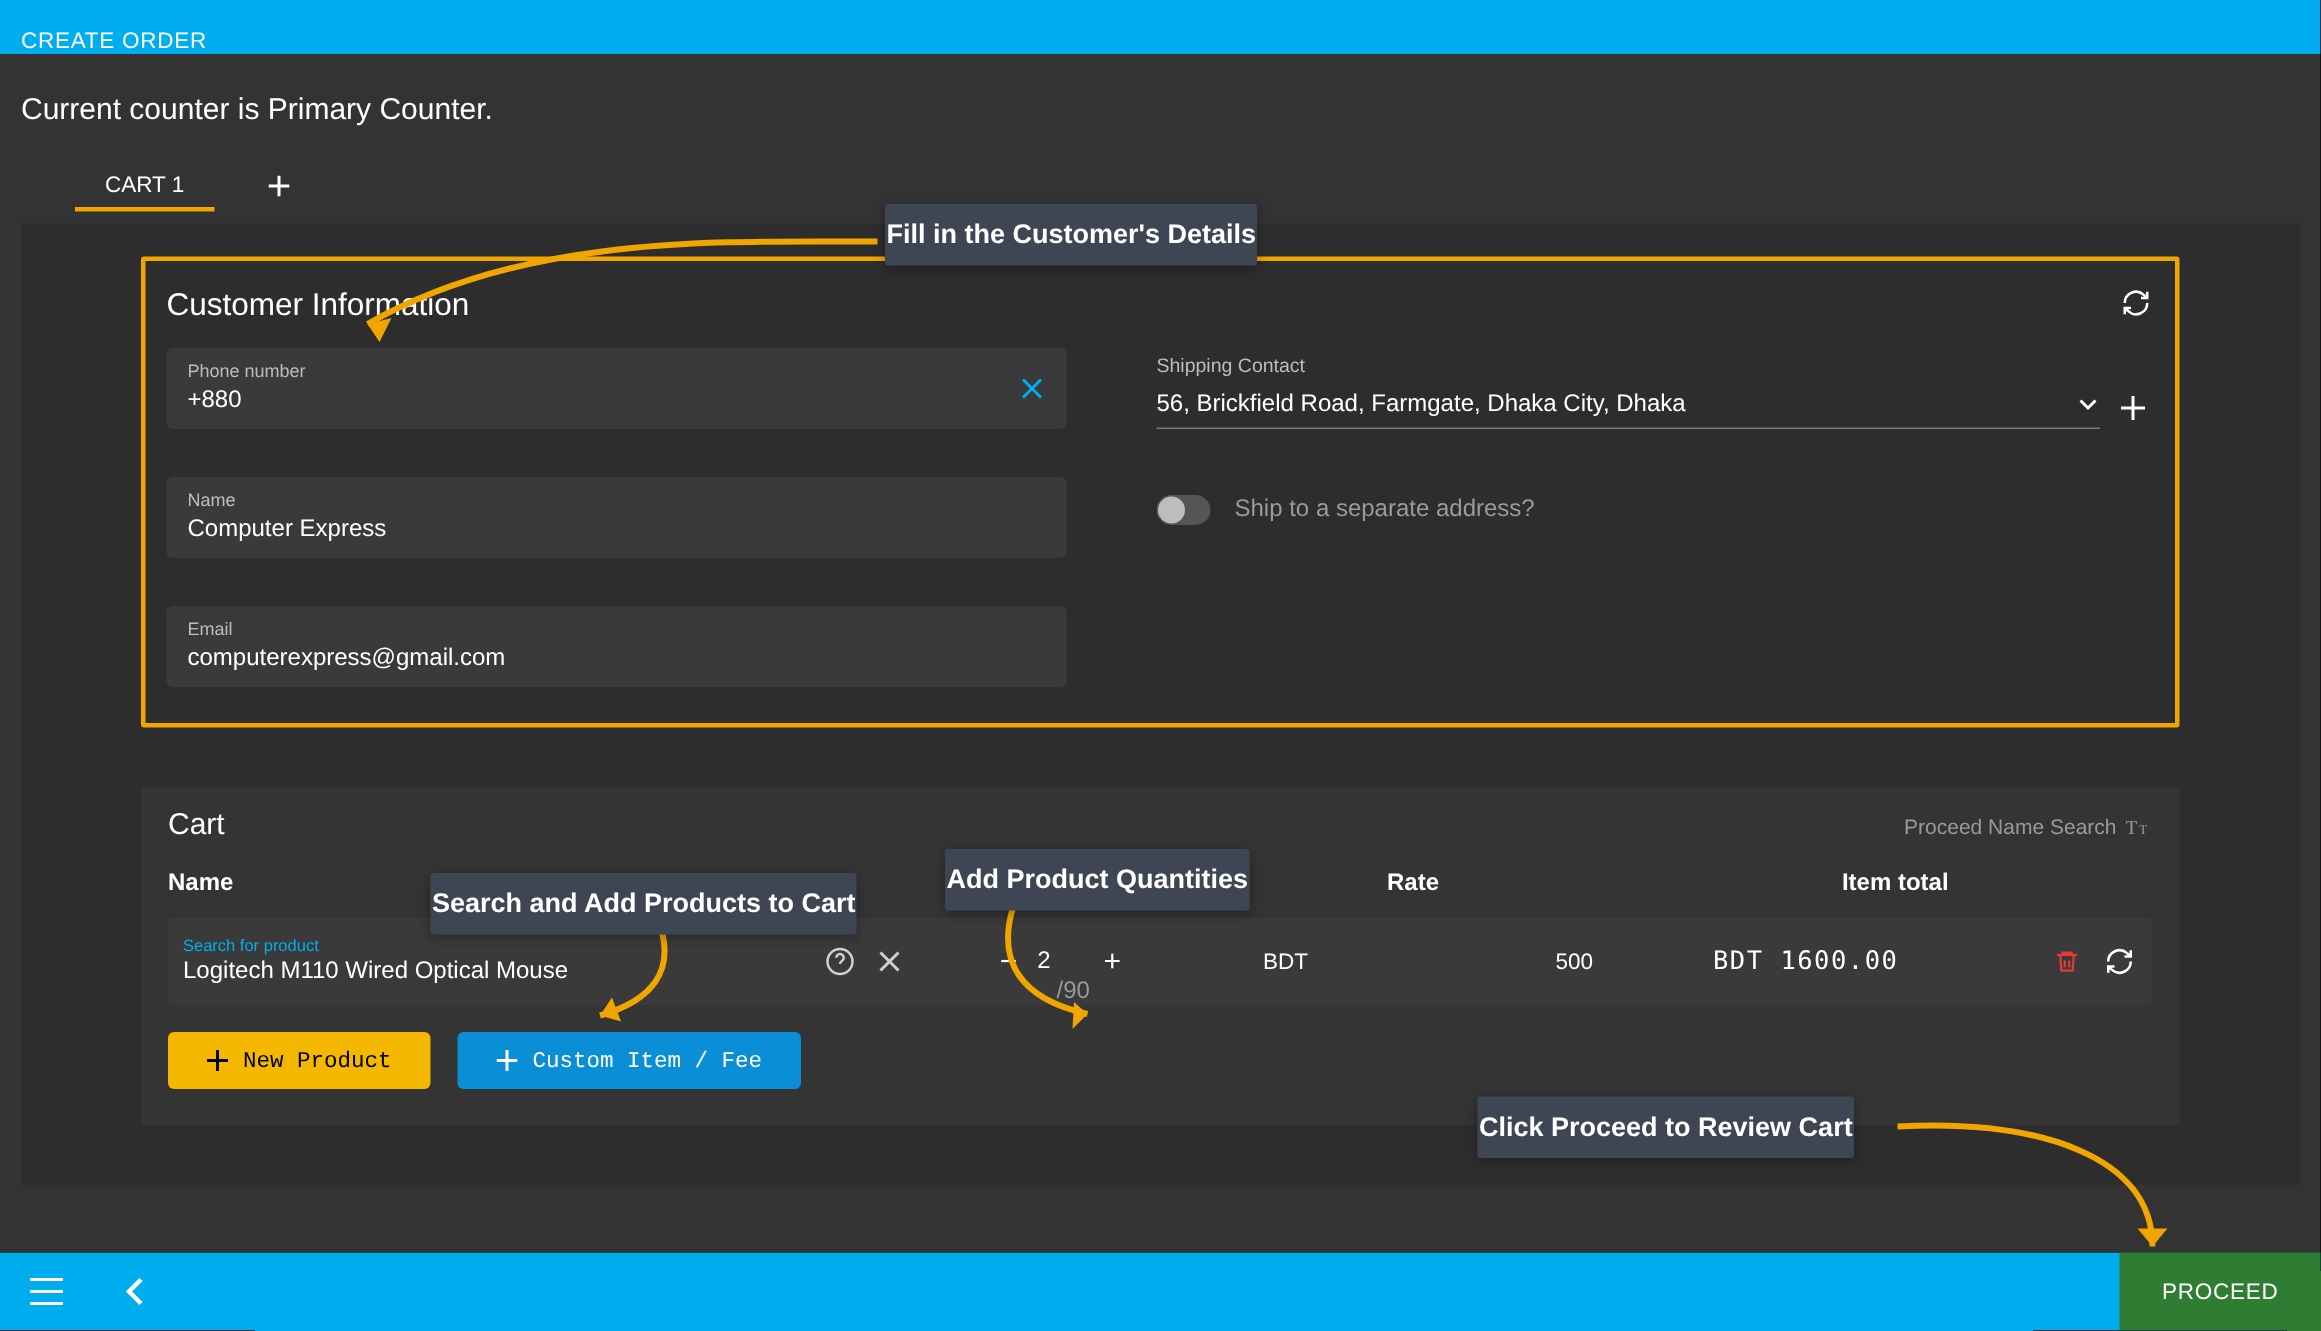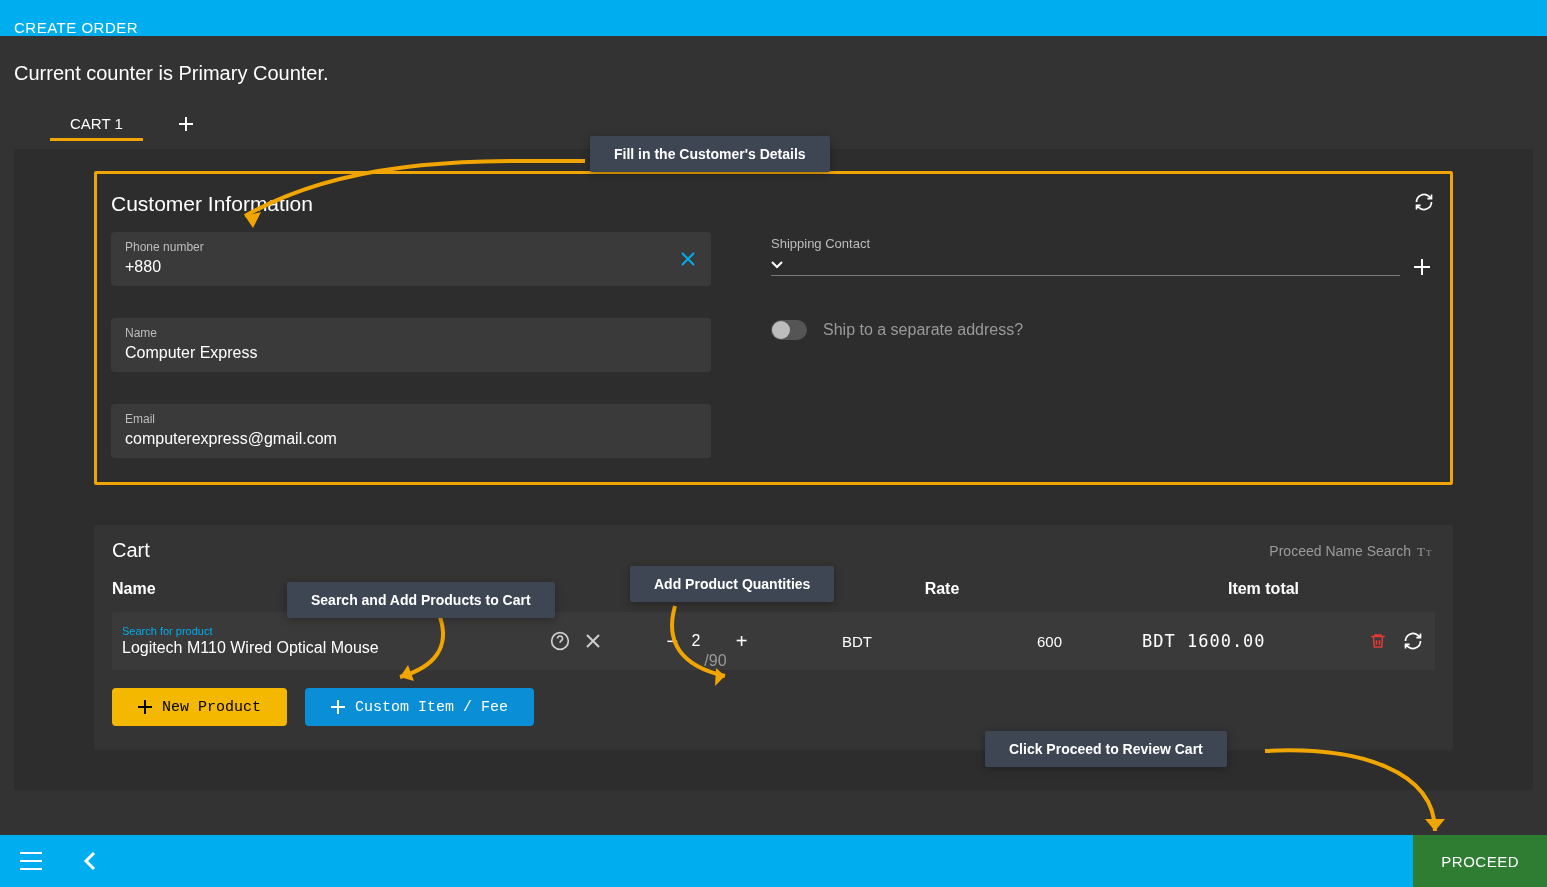--- a/index.html
+++ b/index.html
@@ -66,21 +66,21 @@
   .cell-total { flex: 1; justify-content: space-between; padding: 0 12px 0 30px; color: #fff; font-family: "Consolas","Menlo",monospace; font-size: 17px; letter-spacing: 1px; background:transparent; margin-left:10px;}
   .row-actions { display: flex; gap: 16px; align-items: center; }
   .row-actions svg { cursor: pointer; }
 
   .btn-row { display: flex; gap: 18px; margin-top: 18px; }
   .btn { border-radius: 4px; height: 38px; padding: 0 26px; display: flex; align-items: center; gap: 10px; font-size: 15px; cursor: pointer; font-family: Liberation Mono, monospace; }
   .btn-yellow { background: #f5b800; color: #000; }
   .btn-blue { background: #0a8fd6; color: #fff; }
 
   
-  .callout { position: absolute; background: #3e4654; color: #fff; font-size: 14px; font-weight: 600; padding: 10px 24px; border-radius: 2px; z-index: 10; box-shadow: 0 2px 8px rgba(0,0,0,0.3); }
+  .callout { position: absolute; background: #3e4654; color: #fff; font-size: 18px; font-weight: 600; padding: 10px 1px; border-radius: 2px; z-index: 10; box-shadow: 0 2px 8px rgba(0,0,0,0.3); }
 
   .arrow-svg { position: absolute; z-index: 9; pointer-events: none; }
 
   .bottom-bar { height: 52px; background: #00aeef; display: flex; align-items: center; padding: 0 0 0 14px; }
   .hamburger, .back { color: #fff; font-size: 22px; cursor: pointer; padding: 6px; }
   .back { margin-left: 28px; }
   .proceed { margin-left: auto; background: #2e7d32; color: #fff; height: 52px; padding: 0 28px; display: flex; align-items: center; font-size: 15px; letter-spacing: 0.5px; cursor: pointer; }
 
   svg { display: block; }
 </style>
@@ -131,20 +131,21 @@
           <div class="field">
             <div class="field-label">Email</div>
             <div class="field-value">computerexpress@gmail.com</div>
           </div>
         </div>
 
         <div class="cust-right">
           <div class="ship-label">Shipping Contact</div>
           <div class="ship-row">
             <div class="ship-select">
+              <span class="addr">56, Brickfield Road, Farmgate, Dhaka City, Dhaka</span>
               <svg width="12" height="8" viewBox="0 0 12 8">
                   <path d="M1 1l5 5 5-5" stroke="#fff" stroke-width="2" fill="none"></path>
                 </svg>
             </div>
             <span class="ship-add">
               <svg width="16" height="16" viewBox="0 0 16 16">
                   <path d="M8 0v16M0 8h16" stroke="#fff" stroke-width="2"></path>
                 </svg>
             </span>
           </div>
@@ -191,21 +192,21 @@
           </span>
         </div>
         <div class="cell cell-qty">
           <div class="qbtn">−</div>
           <span class="qval">2</span>
           <span class="qmax">/90</span>
           <div class="qbtn">+</div>
         </div>
         <div class="cell cell-rate">
           <span>BDT</span>
-          <span>600</span>
+          <span>500</span>
         </div>
         <div class="cell cell-total">
           <span>BDT 1600.00</span>
           <span class="row-actions">
             <svg width="18" height="20" viewBox="0 0 24 24" fill="none" stroke="#e53935" stroke-width="2">
                 <path d="M3 6h18M8 6V4h8v2M6 6l1 14h10l1-14M10 11v6M14 11v6"></path>
               </svg>
             <svg width="20" height="20" viewBox="0 0 24 24" fill="none" stroke="#fff" stroke-width="2">
                 <path d="M3 12a9 9 0 0 1 15-6.7L21 8M21 3v5h-5M21 12a9 9 0 0 1-15 6.7L3 16M3 21v-5h5"></path>
               </svg>

